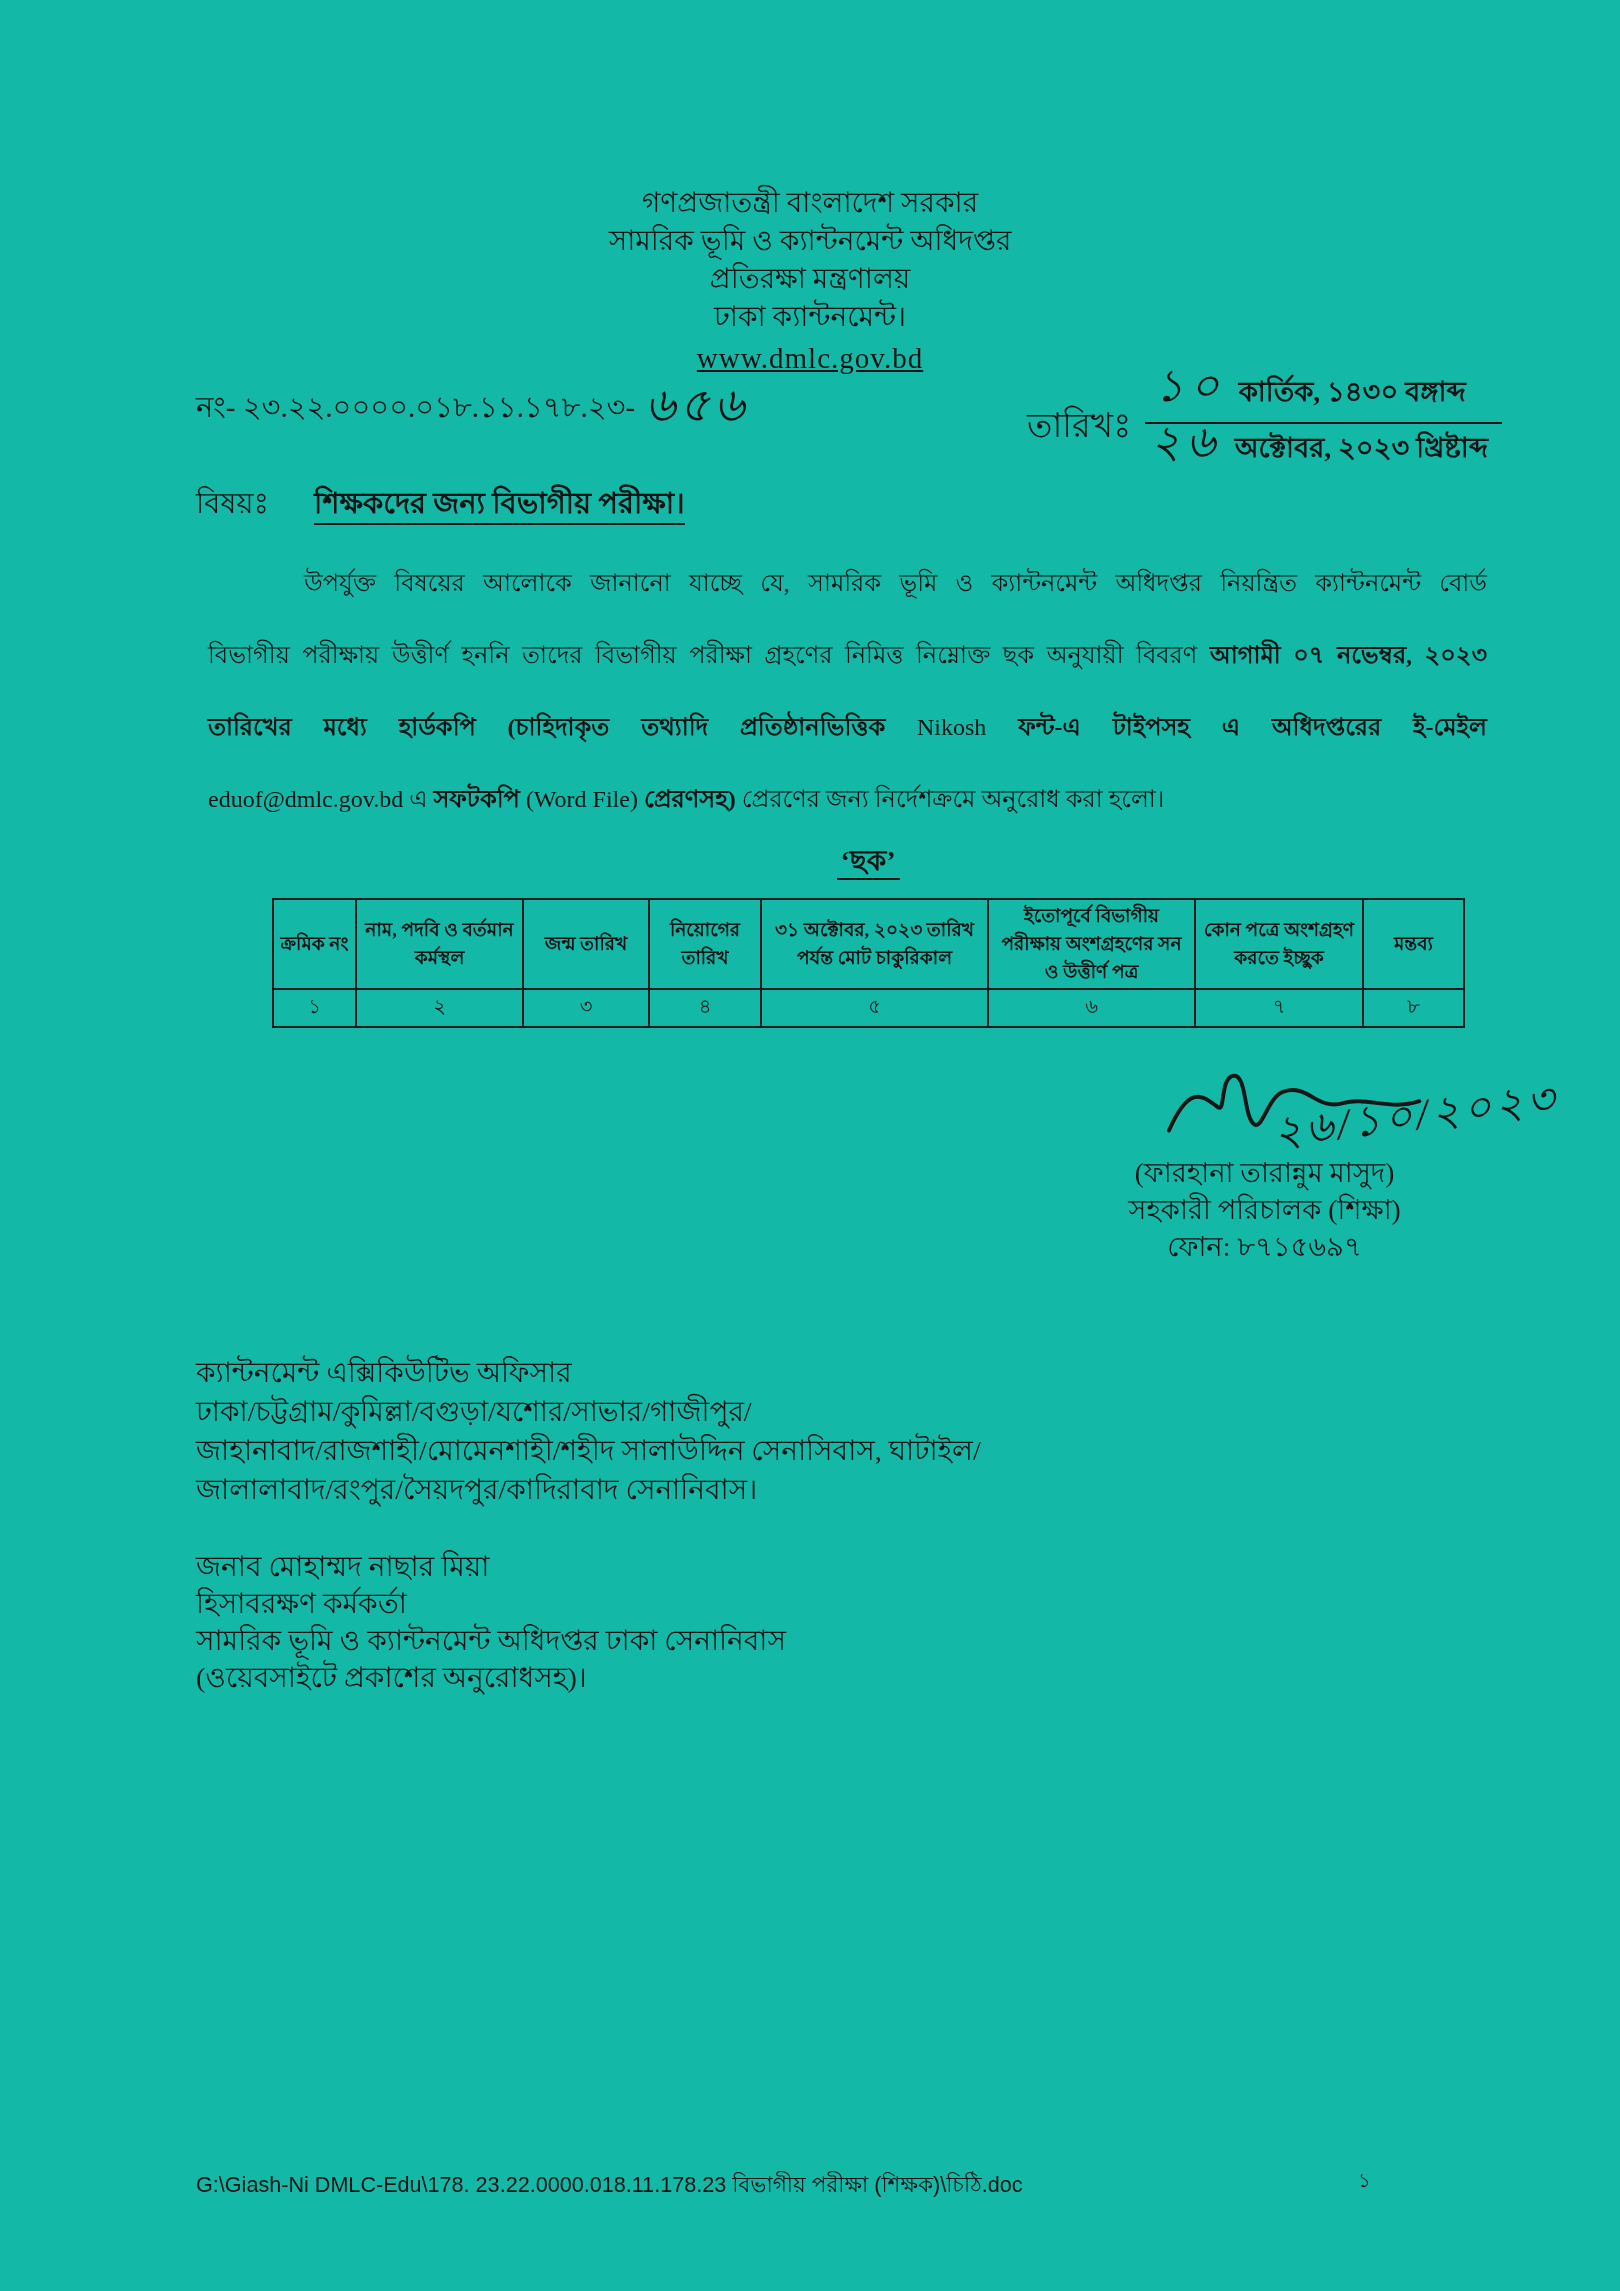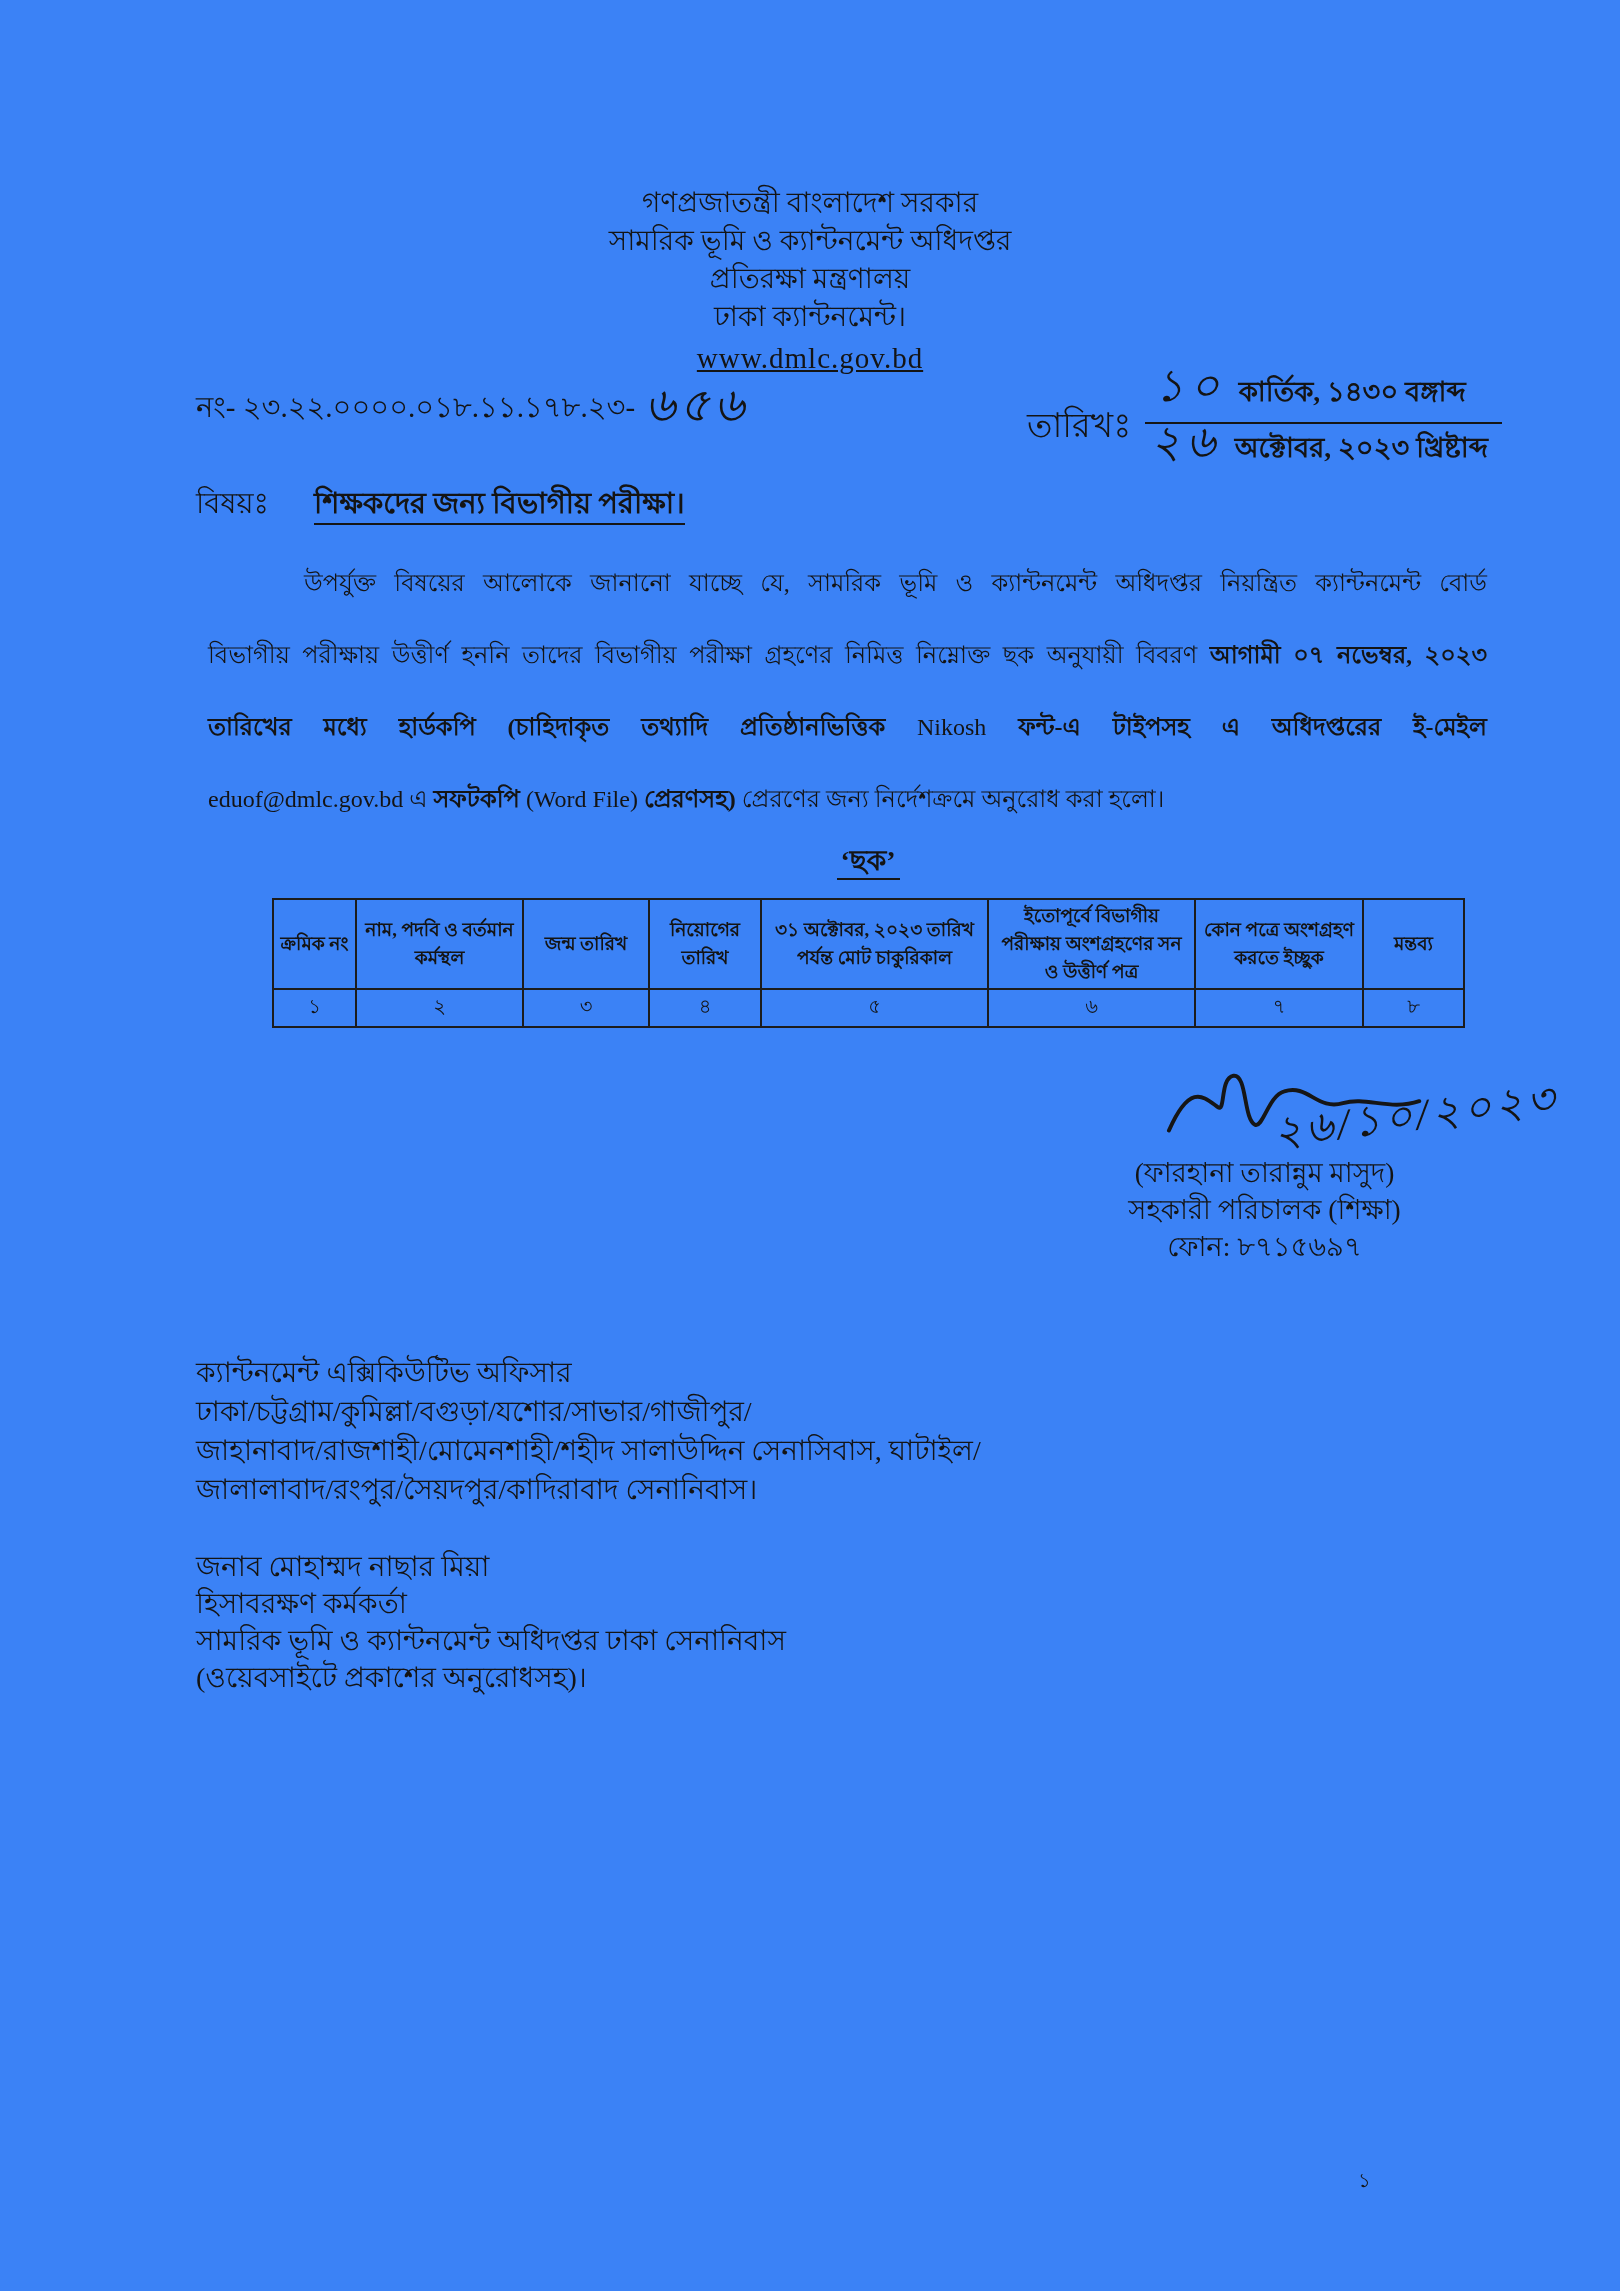--- a/index.html
+++ b/index.html
@@ -1,20 +1,20 @@
 <!DOCTYPE html>
 <html><head>
 <meta charset="utf-8">
 <style>
   html,body{margin:0;padding:0;background:#e9e9e7;}
   .page{
     position:relative;
     width:1620px;height:2292px;
     margin:0 auto;
-    background:#3b82f6;
+    background:#14b8a6;
     font-family:"Liberation Serif","DejaVu Serif",serif;
     color:#141414;
     overflow:hidden;
   }
   
   .letterhead{position:absolute;top:184px;left:0;width:100%;text-align:center;font-size:28px;line-height:38px;}
   .letterhead .website{font-size:29px;text-decoration:underline;margin-top:2.9px;letter-spacing:1px;}
   
   .ref-line{position:absolute;left:196px;top:384px;font-size:29px;white-space:nowrap;}
   .hand{font-style:italic;font-weight:400;}
@@ -157,16 +157,17 @@
     <div>জালালাবাদ/রংপুর/সৈয়দপুর/কাদিরাবাদ সেনানিবাস।</div>
   </div>
 
   <div class="dist2">
     <div>জনাব মোহাম্মদ নাছার মিয়া</div>
     <div>হিসাবরক্ষণ কর্মকর্তা</div>
     <div>সামরিক ভূমি ও ক্যান্টনমেন্ট অধিদপ্তর ঢাকা সেনানিবাস</div>
     <div>(ওয়েবসাইটে প্রকাশের অনুরোধসহ)।</div>
   </div>
 
+  <div class="footer-path">G:\Giash-Ni DMLC-Edu\178. 23.22.0000.018.11.178.23 বিভাগীয় পরীক্ষা (শিক্ষক)\চিঠি.doc</div>
   <div class="page-num">১</div>
 
 </div>
 
 
 </body></html>

